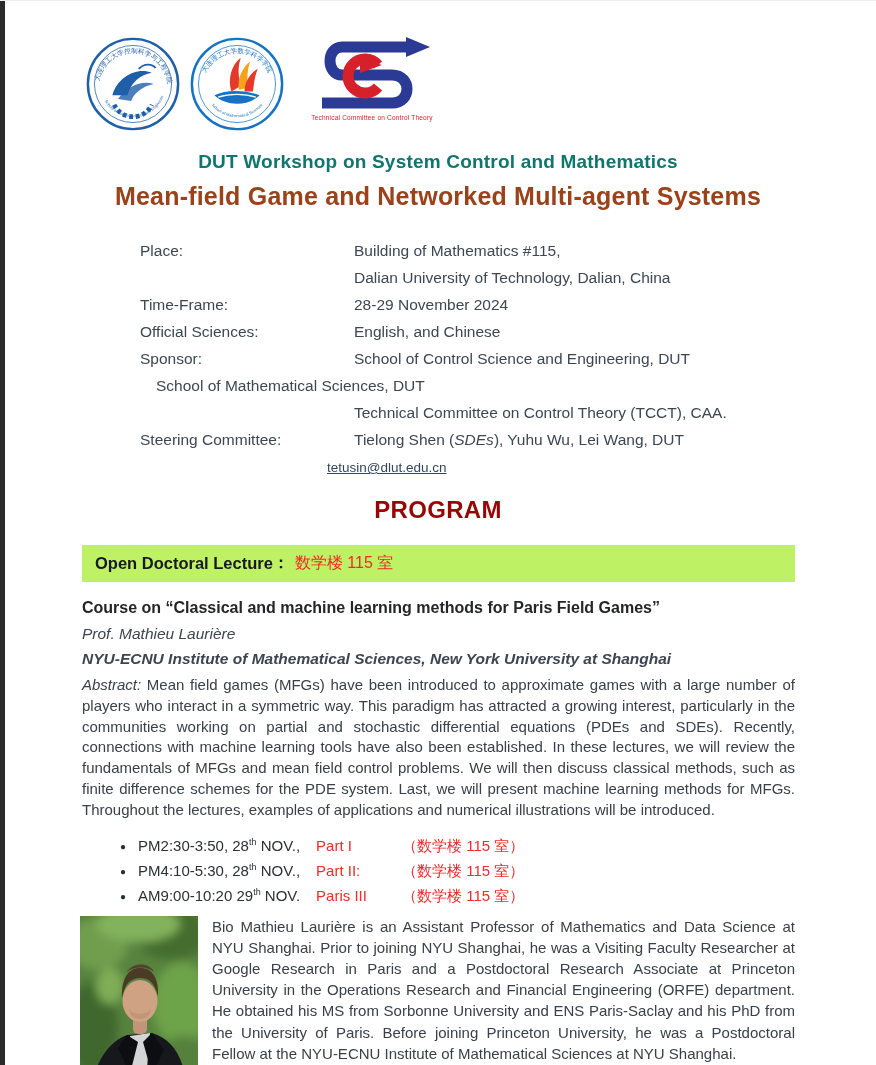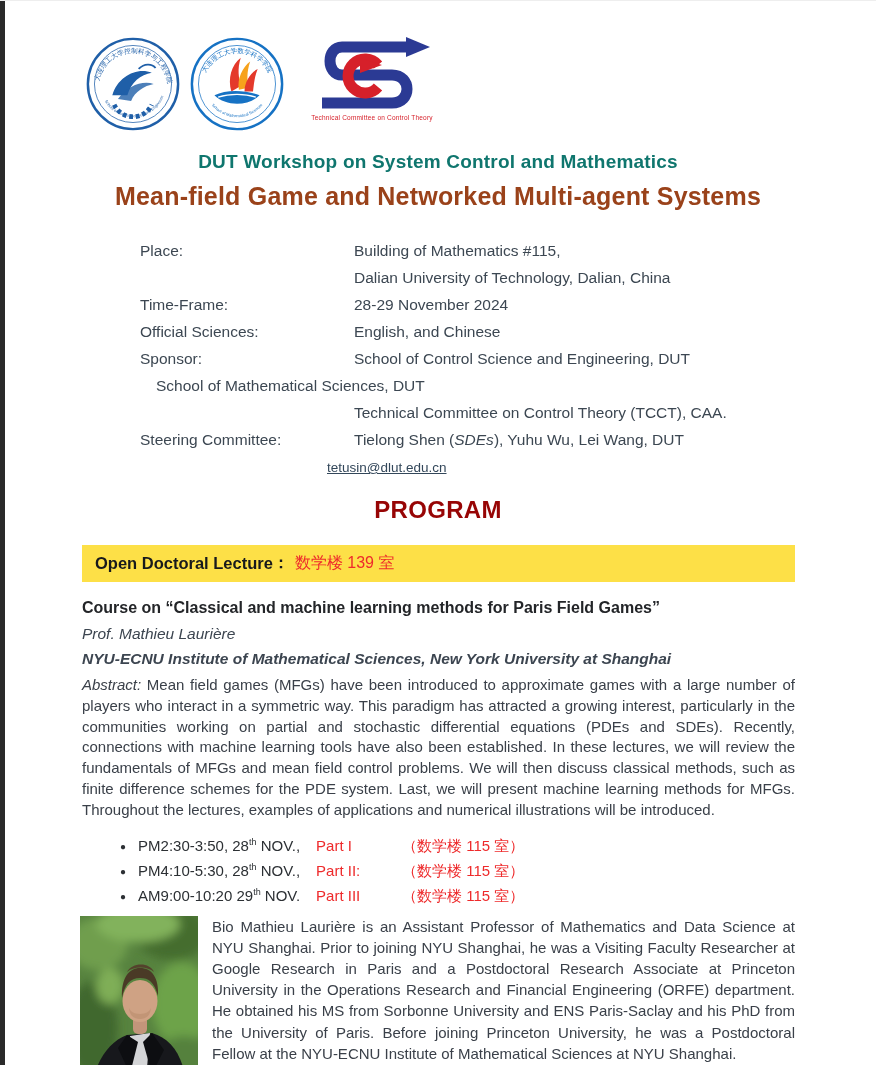--- a/index.html
+++ b/index.html
@@ -45,21 +45,21 @@
     margin-left:187px;display:inline-block;
     font-size:13.5px;color:#33475a;text-decoration:underline;
   }
   
   .program-heading{
     margin-top:15px;text-align:center;
     font-size:24px;font-weight:bold;color:#970505;letter-spacing:.3px;
   }
   .banner{
     margin:21px 81px 10px 82px;height:37px;
-    background:#fde047;
+    background:#bef264;
     display:flex;align-items:center;
     padding-left:13px;box-sizing:border-box;
   }
   .banner-title{font-size:16.5px;font-weight:bold;color:#17191c;}
   .banner-colon{font-size:16px;color:#17191c;font-weight:bold;}
   .banner-room{font-size:16px;color:#ee2a2b;margin-left:6px;}
   
   .main-col{margin:0 81px 0 82px;}
   .course-title{
     margin-top:17px;font-size:16px;font-weight:bold;color:#232528;
@@ -181,38 +181,38 @@
     <div class="email-row">
       <a class="email-link" href="#">tetusin@dlut.edu.cn</a>
     </div>
   </div>
 
   <div class="program-heading">PROGRAM</div>
 
   <div class="banner">
     <span class="banner-title">Open Doctoral Lecture</span>
     <span class="banner-colon">：</span>
-    <span class="banner-room">数学楼 139 室</span>
+    <span class="banner-room">数学楼 115 室</span>
   </div>
 
   <div class="main-col">
     <div class="course-title">Course on “Classical and machine learning methods for Paris Field Games”</div>
     <div class="course-prof">Prof. Mathieu Laurière</div>
     <div class="course-affil">NYU-ECNU Institute of Mathematical Sciences, New York University at Shanghai</div>
     <div class="abstract"><span class="abs-label">Abstract:</span><span> Mean field games (MFGs) have been introduced to approximate games with a large number of players who interact in a symmetric way. This paradigm has attracted a growing interest, particularly in the communities working on partial and stochastic differential equations (PDEs and SDEs). Recently, connections with machine learning tools have also been established. In these lectures, we will review the fundamentals of MFGs and mean field control problems. We will then discuss classical methods, such as finite difference schemes for the PDE system. Last, we will present machine learning methods for MFGs. Throughout the lectures, examples of applications and numerical illustrations will be introduced.</span></div>
 
     <div class="sessions">
       <div class="session">
         <span class="dot">●</span><span class="time"><span>PM2:30-3:50, 28</span><sup>th</sup><span> NOV., </span></span><span class="part">Part I</span><span class="room">（数学楼 115 室）</span>
       </div>
       <div class="session">
         <span class="dot">●</span><span class="time"><span>PM4:10-5:30, 28</span><sup>th</sup><span> NOV., </span></span><span class="part">Part II:</span><span class="room">（数学楼 115 室）</span>
       </div>
       <div class="session">
-        <span class="dot">●</span><span class="time"><span>AM9:00-10:20 29</span><sup>th</sup><span> NOV. </span></span><span class="part">Part III</span><span class="room">（数学楼 115 室）</span>
+        <span class="dot">●</span><span class="time"><span>AM9:00-10:20 29</span><sup>th</sup><span> NOV. </span></span><span class="part">Paris III</span><span class="room">（数学楼 115 室）</span>
       </div>
     </div>
   </div>
 
   <div class="bio">
     <svg class="bio-photo" viewBox="0 0 118 190">
       <defs>
         <filter id="bokeh" x="-20%" y="-20%" width="140%" height="140%">
             <feGaussianBlur stdDeviation="5"></feGaussianBlur>
           </filter>

